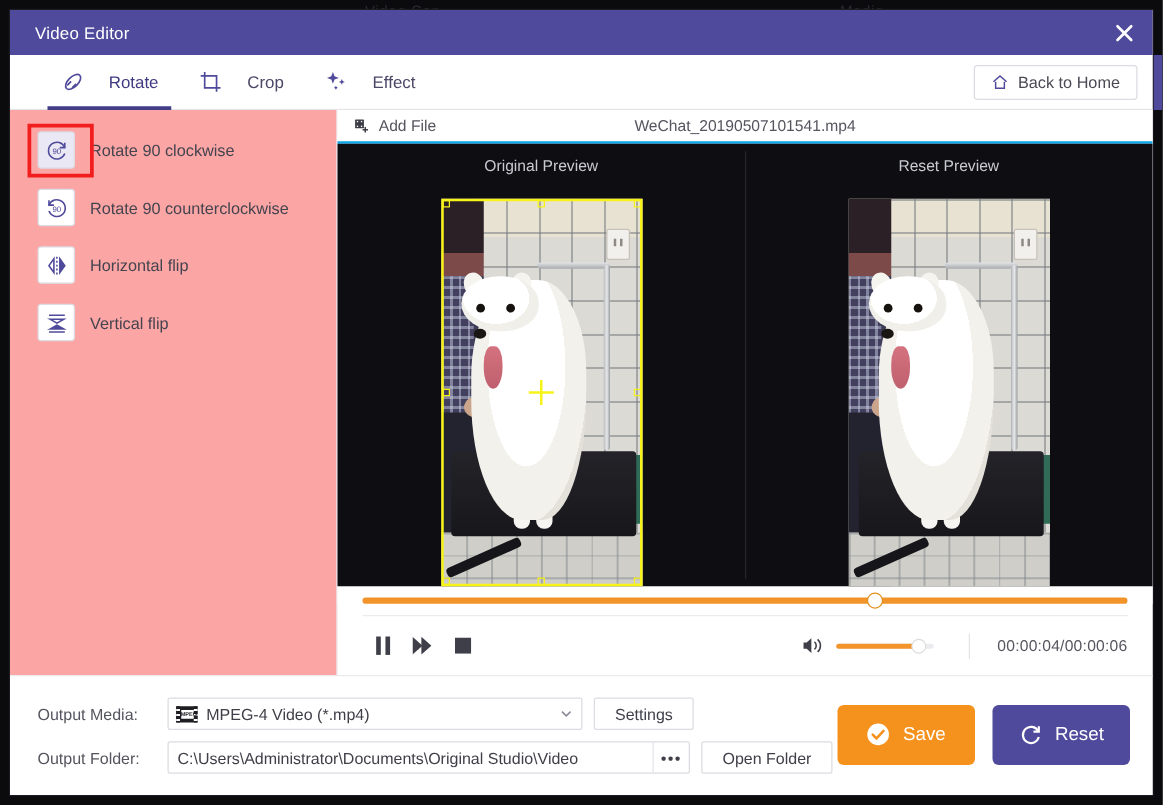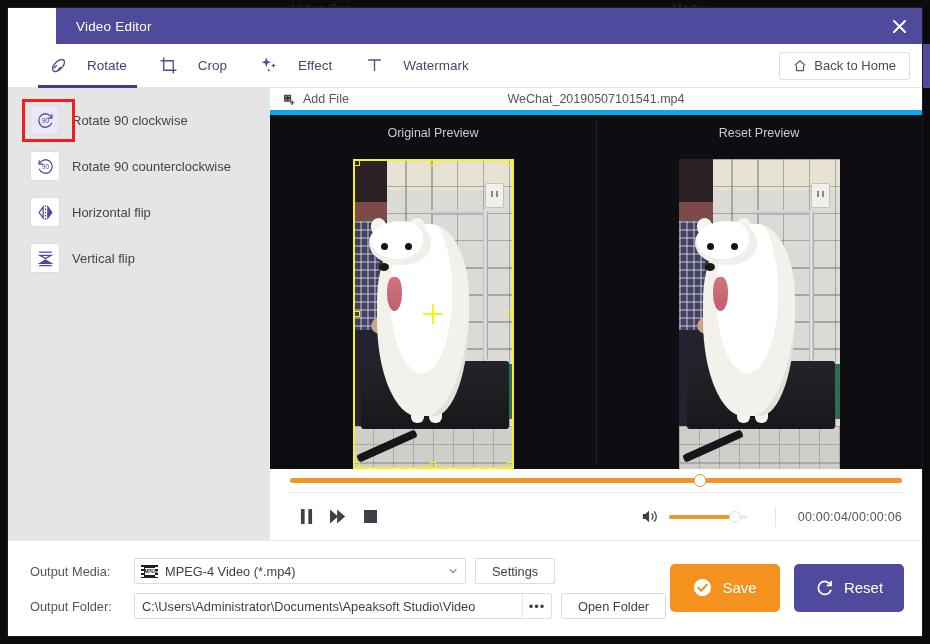--- a/index.html
+++ b/index.html
@@ -29,21 +29,21 @@
     width: 914px; height: 628px;
     background: #ffffff;
     display: flex; flex-direction: column;
     box-shadow: 0 0 0 1px #1a1a20;
   }
 
   
   .titlebar {
     height: 36px; background: #4f4a9b; color: #fff;
     display: flex; align-items: center; justify-content: space-between;
-    padding: 0 0 0 20px; flex: 0 0 36px; margin-left: 48px;
+    padding: 0 0 0 20px; flex: 0 0 36px;
   }
   .titlebar-title { font-size: 13.5px; letter-spacing: .2px; }
   .close-btn {
     width: 46px; height: 36px; display: flex; align-items: center; justify-content: center;
     cursor: pointer; color: #fff;
   }
   .close-btn svg { display: block; }
 
   
   .tabbar {
@@ -67,21 +67,21 @@
     height: 28px; padding: 0 13px; border: 1px solid #dcdce2; border-radius: 3px;
     background: #fff; color: #4a4a55; font-size: 13px; cursor: pointer;
   }
   .back-home .home-ico { color: #4f4a9b; display:flex; }
 
   
   .body { flex: 1; display: flex; min-height: 0; }
 
   
   .sidebar {
-    width: 262px; background: #e5e5e5; border-right: 1px solid #e8e8ec;
+    width: 262px; background: #fca5a5; border-right: 1px solid #e8e8ec;
     padding-top: 9px; flex: 0 0 262px;
   }
   .side-item {
     display: flex; align-items: center; gap: 12px;
     height: 46px; padding-left: 22px; cursor: pointer; position: relative;
   }
   .side-ico {
     width: 30px; height: 30px; border: 1px solid #dcdce3; border-radius: 3px;
     background: #fff; display: flex; align-items: center; justify-content: center;
     color: #4f4a9b; flex: 0 0 30px;
@@ -89,21 +89,21 @@
   .side-item.selected .side-ico { background: #e9e8f4; }
   .side-label { font-size: 13px; color: #44444f; }
   .redbox {
     position: absolute; left: 14px; top: 2px; width: 53px; height: 43px;
     border: 3px solid #f21d1d; pointer-events: none;
   }
 
   
   .rightpane { flex: 1; display: flex; flex-direction: column; min-width: 0; background:#fff; }
   .filerow {
-    height: 27px; display: flex; align-items: center; border-bottom: 5px solid #0ea5e9;
+    height: 27px; display: flex; align-items: center; border-bottom: 2px solid #0ea5e9;
     flex: 0 0 27px; background:#fff;
   }
   .addfile {
     display: flex; align-items: center; gap: 7px; padding-left: 13px;
     font-size: 12.5px; color: #55555f; cursor: pointer;
   }
   .addfile .af-ico { color: #3c3c46; display:flex; }
   .filename {
     font-size: 12.5px; color: #55555f; position: absolute; left: 50%;
     transform: translateX(-50%);
@@ -334,28 +334,20 @@
       </div>
       <div class="tab">
         <span class="tab-ico">
           <svg width="19" height="19" viewBox="0 0 24 24" fill="currentColor">
             <path d="M8 2 L9.6 6.4 L14 8 L9.6 9.6 L8 14 L6.4 9.6 L2 8 L6.4 6.4 Z"></path>
             <path d="M17 9 L17.9 11.1 L20 12 L17.9 12.9 L17 15 L16.1 12.9 L14 12 L16.1 11.1 Z"></path>
             <path d="M11 16 L11.7 17.3 L13 18 L11.7 18.7 L11 20 L10.3 18.7 L9 18 L10.3 17.3 Z"></path>
           </svg>
         </span>
         <span>Effect</span>
-      </div>
-      <div class="tab">
-        <span class="tab-ico">
-          <svg width="19" height="19" viewBox="0 0 24 24" fill="none" stroke="currentColor" stroke-width="1.7">
-            <path d="M4 5 H20 M12 5 V19"></path>
-          </svg>
-        </span>
-        <span>Watermark</span>
       </div>
 
       <div class="back-home">
         <span class="home-ico">
           <svg width="14" height="14" viewBox="0 0 24 24" fill="none" stroke="currentColor" stroke-width="2">
             <path d="M3 11 L12 3 L21 11 M6 11 V20 H18 V11"></path>
           </svg>
         </span>
         <span>Back to Home</span>
       </div>
@@ -567,21 +559,21 @@
                 <path d="M3 5 L7 9 L11 5"></path>
               </svg>
             </span>
           </div>
           <div class="sq-btn">Settings</div>
         </div>
 
         <div class="frow">
           <div class="flabel">Output Folder:</div>
           <div class="pathbox">
-            <span class="pathtext">C:\Users\Administrator\Documents\Apeaksoft Studio\Video</span>
+            <span class="pathtext">C:\Users\Administrator\Documents\Original Studio\Video</span>
             <span class="dots-btn">•••</span>
           </div>
           <div class="sq-btn">Open Folder</div>
         </div>
 
       </div>
 
       <div class="footer-right">
         <div class="big-btn btn-save">
           <svg width="19" height="19" viewBox="0 0 22 22">

